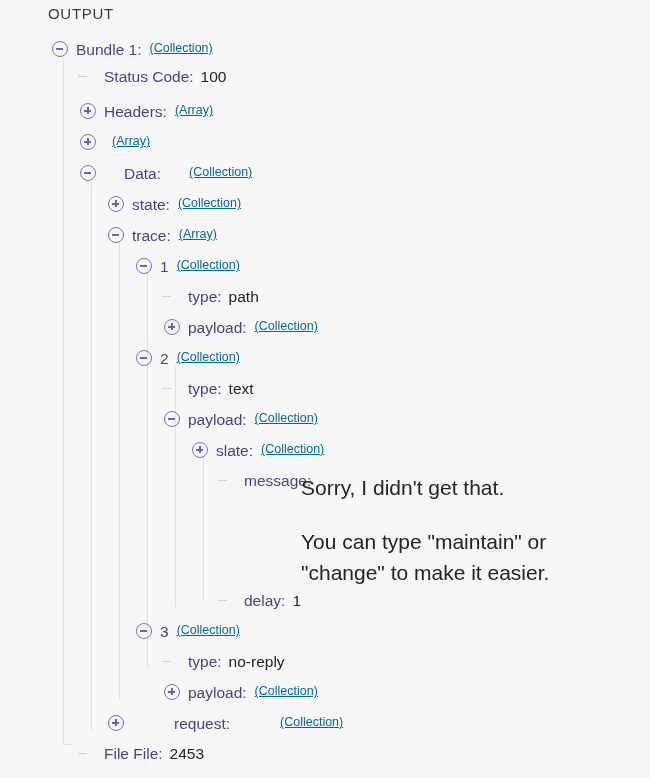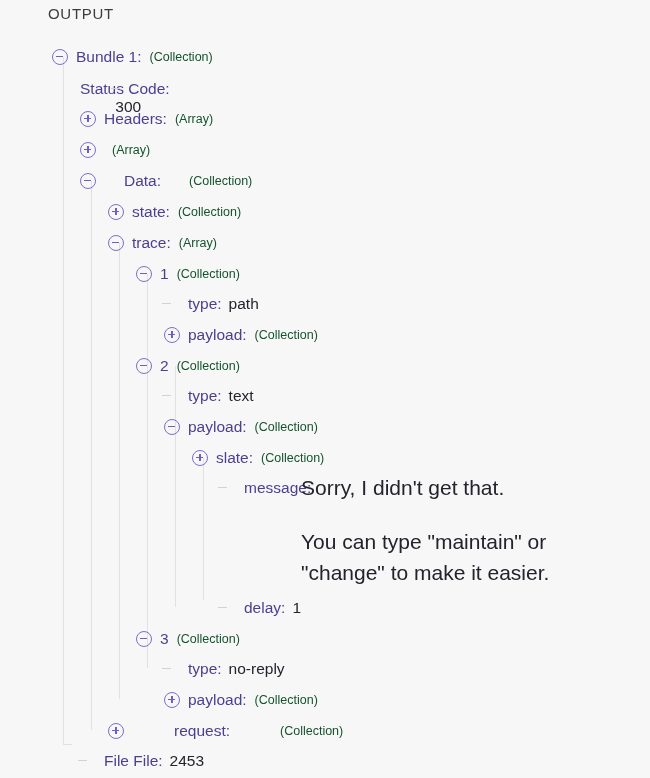--- a/index.html
+++ b/index.html
@@ -36,21 +36,20 @@
   .tree {
     position: absolute;
     left: 0;
     top: 0;
     width: 650px;
   }
   .row {
     position: absolute;
     height: 31px;
     display: flex;
-    align-items: center;
     white-space: nowrap;
   }
 
   
   .toggle {
     width: 16px;
     height: 16px;
     min-width: 16px;
     border: 1.3px solid #7b6ece;
     border-radius: 50%;
@@ -99,23 +98,24 @@
   .k {
     color: #4b3f91;
     font-size: 15.5px;
   }
   .v {
     color: #23232b;
     font-size: 15.5px;
     margin-left: 7px;
   }
   .ann {
-    color: #14532d;
+    color: #0369a1;
     font-size: 12.5px;
     margin-left: 8px;
+    text-decoration: underline;
   }
 
   
   .guide {
     position: absolute;
     width: 1px;
     background: #e1e1e4;
   }
   .guide.elbow::after {
     content: "";
@@ -150,24 +150,24 @@
   <div class="guide" style="left:147px; top:274px; height:394px;"></div>
   <div class="guide" style="left:175px; top:366px; height:241px;"></div>
   <div class="guide" style="left:203px; top:458px; height:142px;"></div>
 
   <div class="tree" id="tree">
       <div class="row" style="left: 52px; top: 41px;">
         <span class="toggle"></span>
         <span class="k">Bundle 1:</span>
         <span class="ann">(Collection)</span>
       </div>
-      <div class="row" style="left: 80px; top: 80px; flex-direction: column;">
+      <div class="row" style="left: 80px; top: 68px;">
         <span class="leaf-dash"></span>
         <span class="k">Status Code:</span>
-        <span class="v">300</span>
+        <span class="v">100</span>
       </div>
       <div class="row" style="left: 80px; top: 103px;">
         <span class="toggle plus"></span>
         <span class="k">Headers:</span>
         <span class="ann">(Array)</span>
       </div>
       <div class="row" style="left: 80px; top: 134px;">
         <span class="toggle plus"></span>
         <span class="ann">(Array)</span>
       </div>

